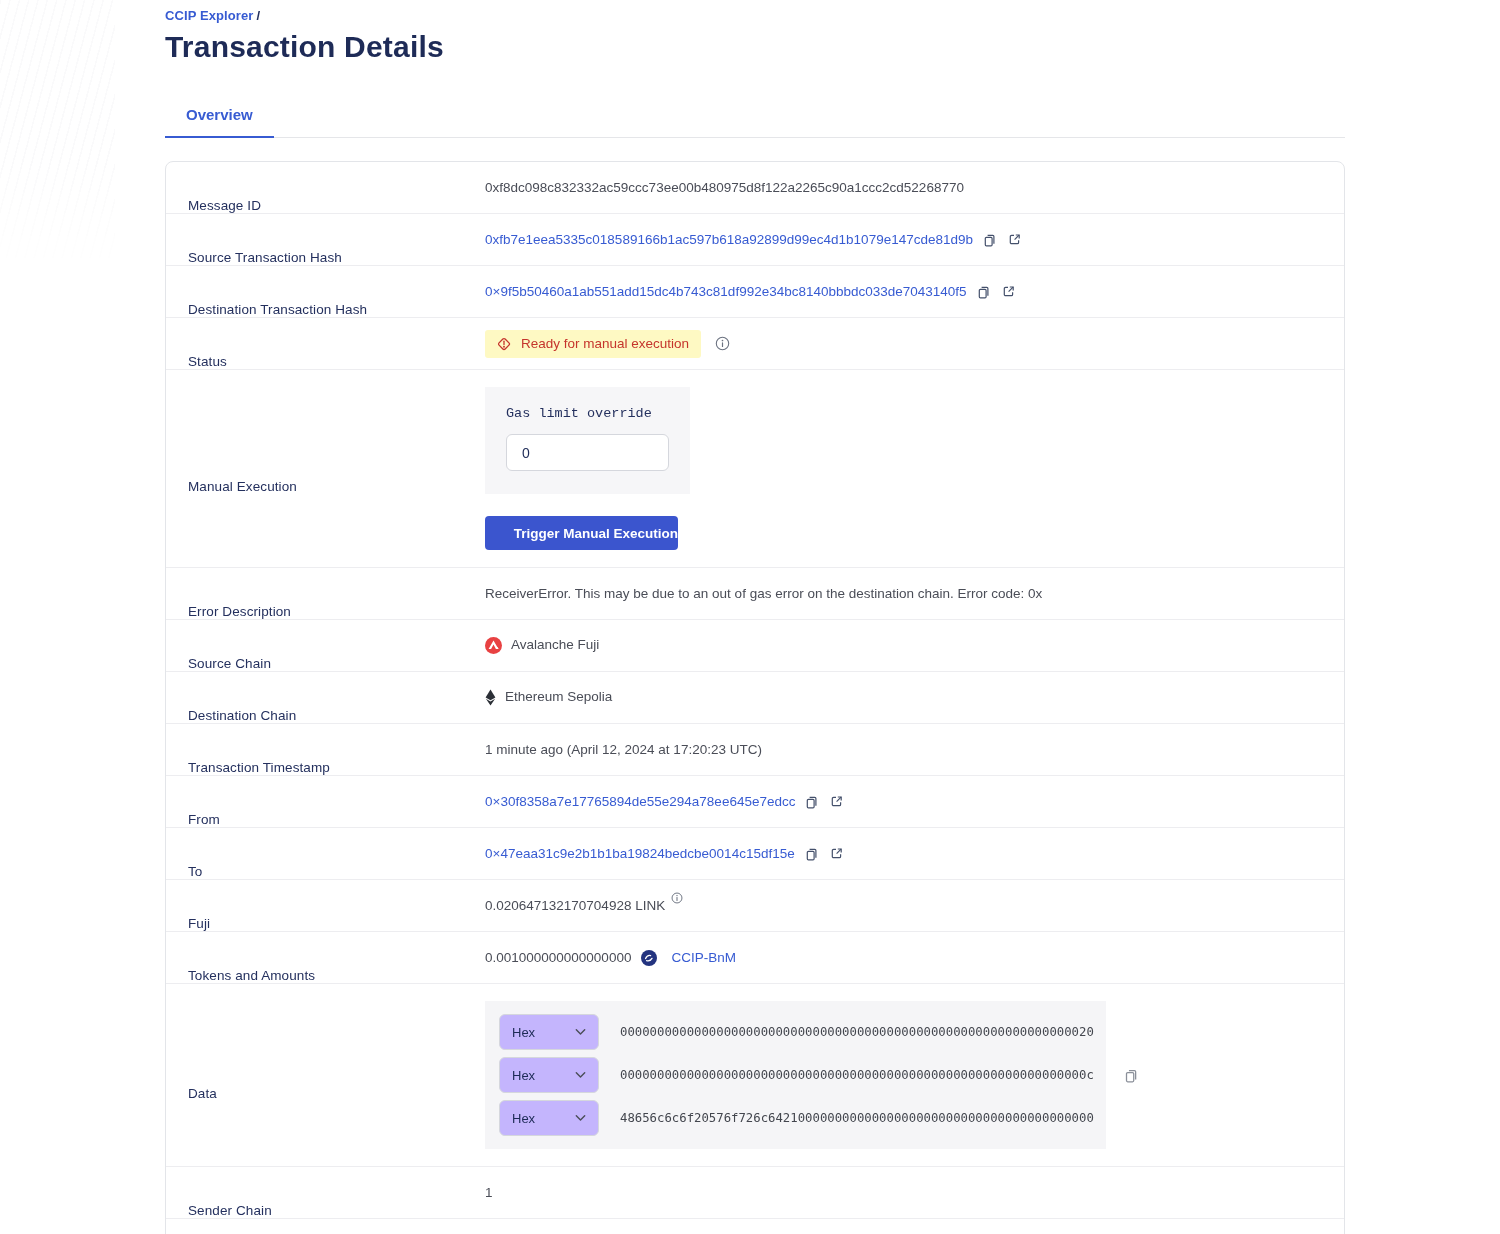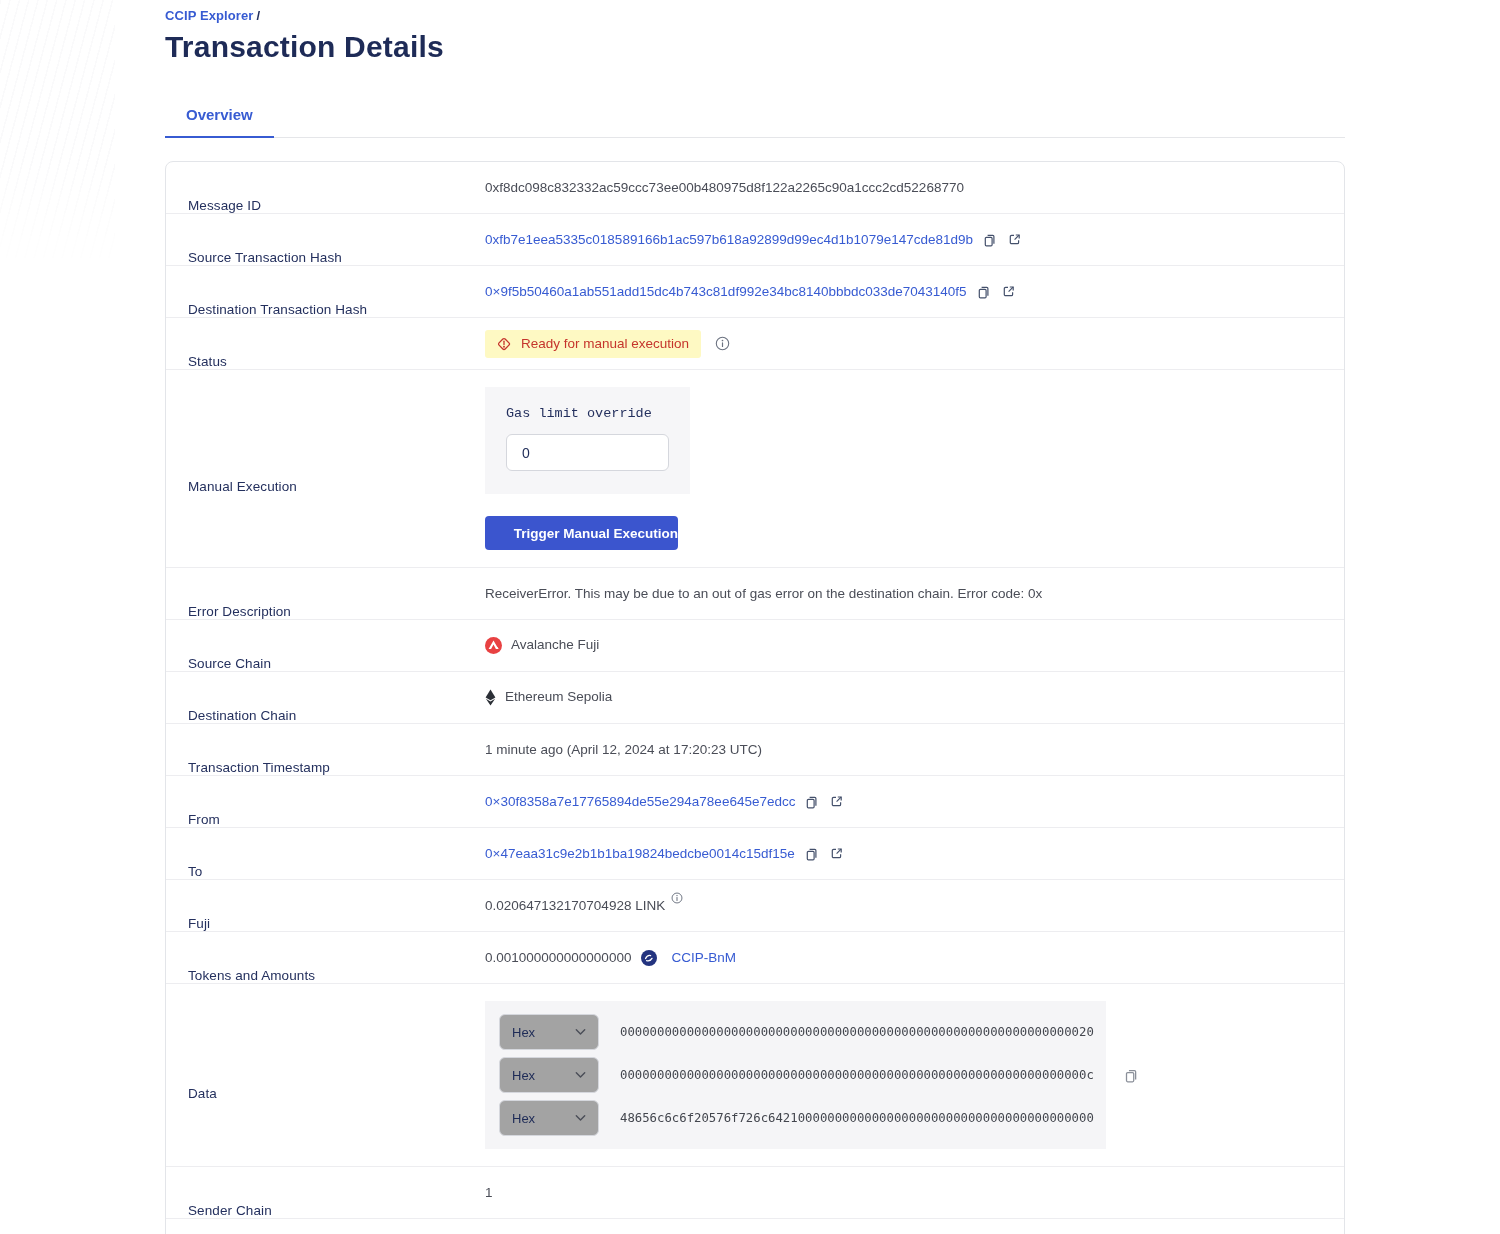--- a/index.html
+++ b/index.html
@@ -45,21 +45,21 @@
 
   .chain-cell { display:flex; align-items:flex-start; gap:9px; }
 
   .token-cell { display:flex; align-items:center; }
   .token-amount { color:#4a4d57; }
   .token-link { display:inline-flex; align-items:center; gap:14px; margin-left:10px; color:#375bd2; text-decoration:none; cursor:pointer; }
 
   .data-wrap { display:flex; align-items:center; }
   .data-panel { background:#f5f5f7; width:621px; padding:13px 14px; display:flex; flex-direction:column; gap:7px; }
   .data-line { display:flex; align-items:center; }
-  .hex-select { width:100px; height:36px; flex:0 0 100px; background:#a3a3a3; border:1px solid #d5d7dd; border-radius:6px; display:flex; align-items:center; justify-content:space-between; padding:0 12px; font-size:13px; font-weight:500; color:#1e2b57; cursor:pointer; }
+  .hex-select { width:100px; height:36px; flex:0 0 100px; background:#c4b5fd; border:1px solid #d5d7dd; border-radius:6px; display:flex; align-items:center; justify-content:space-between; padding:0 12px; font-size:13px; font-weight:500; color:#1e2b57; cursor:pointer; }
   .hex-text { margin-left:21px; font-family:"DejaVu Sans Mono", monospace; font-size:12.3px; color:#43464e; white-space:nowrap; }
   .data-copy { margin-left:17px; }
 </style>
 </head>
 <body>
 
 <div class="deco-stripes"></div>
 
 <div class="content">
 

